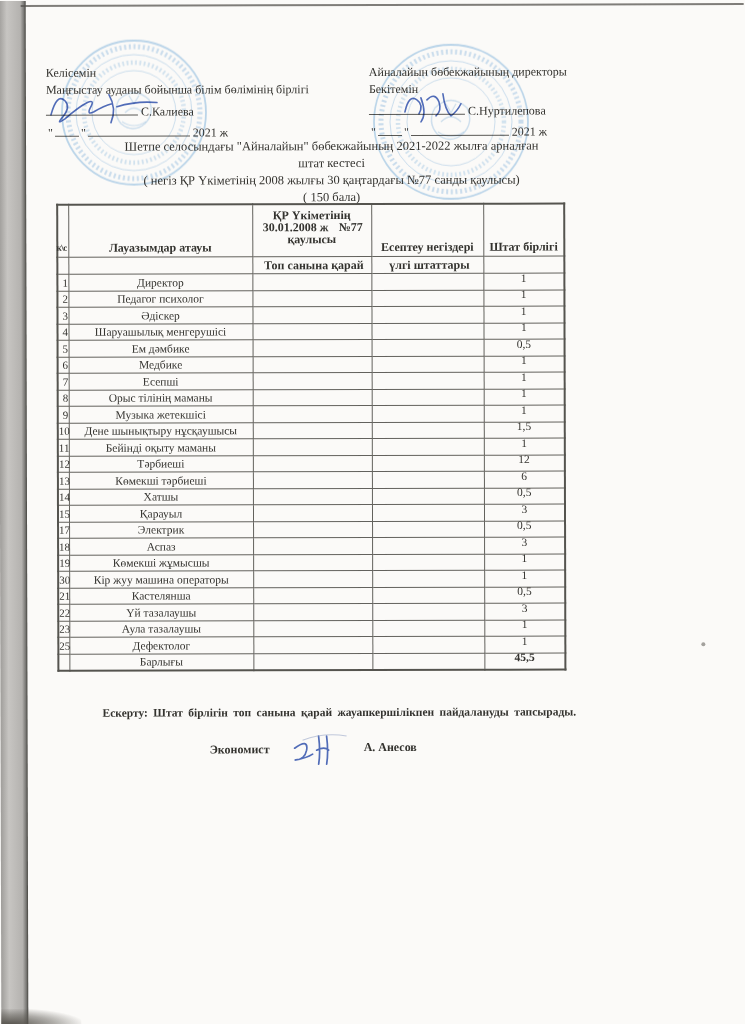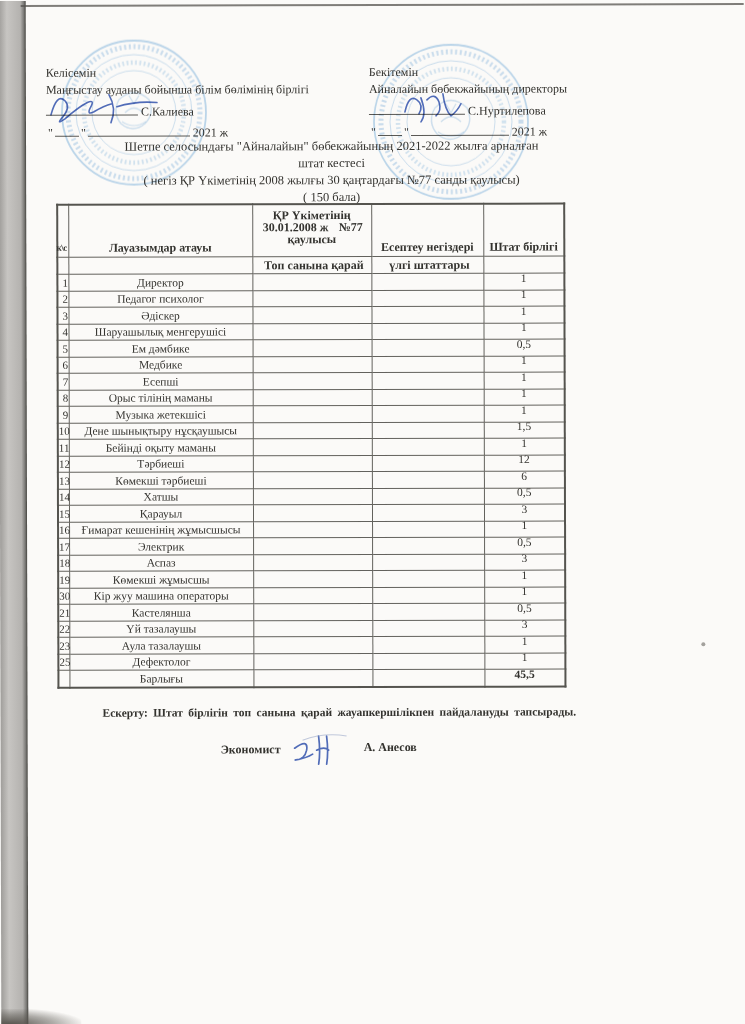--- a/index.html
+++ b/index.html
@@ -43,21 +43,21 @@
   .kc{font-size:9px;letter-spacing:-0.5px;display:inline-block;margin-left:-3px;}
   tr.data-row td, tr.total-row td{height:15.5px;}
   td.c-num{text-align:right;font-size:11px;white-space:nowrap;}
   td.c-name{padding-left:3px;white-space:nowrap;text-align:center;}
   td.c-units{text-align:center;}
   td.c-units .u{display:inline-block;transform:translateY(-3.5px);}
   tr.total-row td.c-units .u{font-weight:bold;}
 
   
   .note{position:absolute;left:102px;top:706px;width:500px;font-weight:bold;font-size:11.5px;word-spacing:2.5px;}
-  .econ-label{position:absolute;left:220px;top:742px;font-weight:bold;font-size:12px;}
+  .econ-label{position:absolute;left:209px;top:742px;font-weight:bold;font-size:12px;}
   .econ-name{position:absolute;left:363px;top:740px;font-weight:bold;font-size:12px;}
 
   
   .stamp{position:absolute;mix-blend-mode:multiply;opacity:.85;filter:blur(.4px);}
   .stamp-left{left:60px;top:37px;}
   .stamp-right{left:372px;top:42px;}
   .ink{position:absolute;mix-blend-mode:multiply;}
 </style>
 </head>
 <body>
@@ -76,22 +76,22 @@
       <span class="ul" style="width:92px;"></span>
       <span>С.Калиева</span>
     </div>
     <div class="date-line">
       <span class="q">"</span><span class="ul" style="width:24px;"></span><span class="q">"</span><span class="ul" style="width:102px;"></span>
       <span>2021 ж</span>
     </div>
   </div>
 
   <div class="approve approve-right">
+    <div>Айналайын бөбекжайының директоры</div>
     <div>Бекітемін</div>
-    <div>Айналайын бөбекжайының директоры</div>
     <div class="name-line">
       <span class="ul" style="width:96px;"></span>
       <span>С.Нуртилепова</span>
     </div>
     <div class="date-line">
       <span class="q">"</span><span class="ul" style="width:24px;"></span><span class="q">"</span><span class="ul" style="width:98px;"></span>
       <span>2021 ж</span>
     </div>
   </div>
 
@@ -248,27 +248,20 @@
         </tr>
 
         <tr class="data-row">
           <td class="c-num">15</td>
           <td class="c-name">Қарауыл</td>
           <td></td>
           <td></td>
           <td class="c-units"><span class="u">3</span></td>
         </tr>
 
-        <tr class="data-row">
-          <td class="c-num">16</td>
-          <td class="c-name">Ғимарат кешенінің жұмысшысы</td>
-          <td></td>
-          <td></td>
-          <td class="c-units"><span class="u">1</span></td>
-        </tr>
 
         <tr class="data-row">
           <td class="c-num">17</td>
           <td class="c-name">Электрик</td>
           <td></td>
           <td></td>
           <td class="c-units"><span class="u">0,5</span></td>
         </tr>
 
         <tr class="data-row">

